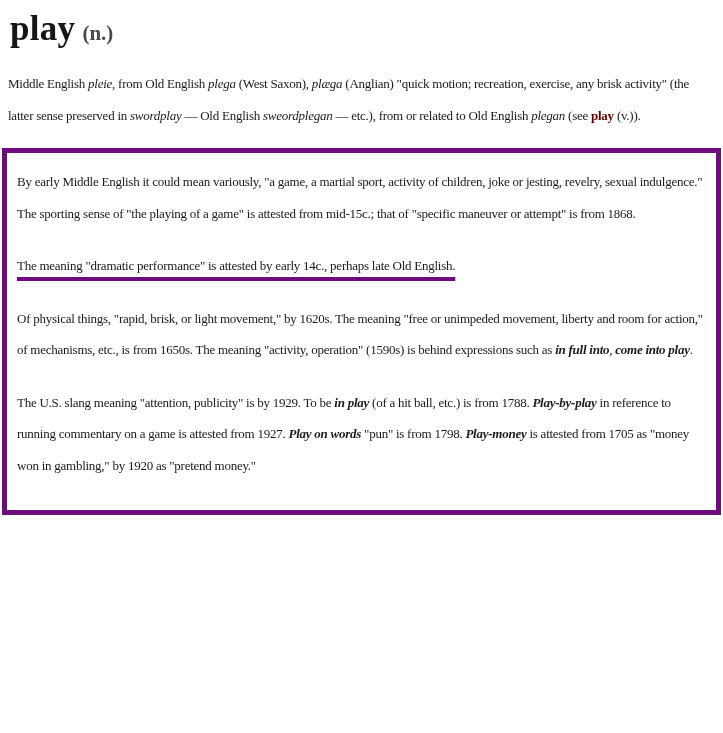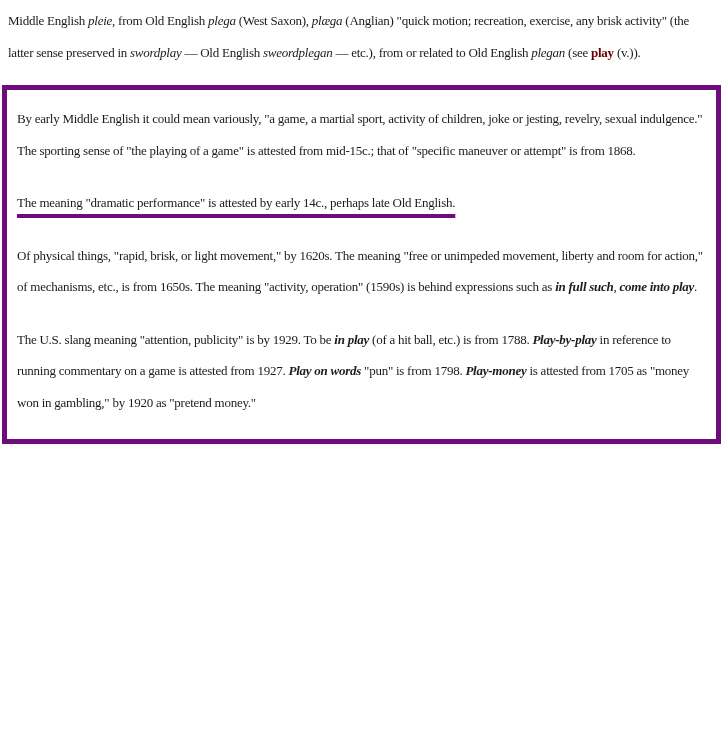--- a/index.html
+++ b/index.html
@@ -41,21 +41,21 @@
   }
   .intro {
     margin: 0 18px 0 8px;
   }
   .intro p {
     margin-bottom: 17px;
   }
   .hl-box {
     border: 5px solid #6f0c7d;
     margin: 4px 2px;
-    padding: 13px 10px 4px 10px;
+    padding: 13px 10px 12px 10px;
   }
   .hl-box p:last-child {
     margin-bottom: 17px;
   }
   .underlined {
     text-decoration-line: underline;
     text-decoration-color: #6f0c7d;
     text-decoration-thickness: 4px;
     text-underline-offset: 7px;
   }
@@ -65,25 +65,28 @@
     color: #6a0000;
     font-weight: 700;
     cursor: pointer;
   }
 </style>
 </head>
 <body>
 
 <div class="page">
 
+  <div class="header">
+    <span class="headword">play</span><span class="pos">(n.)</span>
+  </div>
 
   <div class="intro rich">
       <p><span>Middle English </span><span class="it">pleie</span><span>, from Old English </span><span class="it">plega</span><span> (West Saxon), </span><span class="it">plæga</span><span> (Anglian) "quick motion; recreation, exercise, any brisk activity" (the latter sense preserved in </span><span class="it">swordplay</span><span> — Old English </span><span class="it">sweordplegan</span><span> — etc.), from or related to Old English </span><span class="it">plegan</span><span> (see </span><span class="link">play</span><span> (v.)).</span></p>
     </div>
 
   <div class="hl-box rich">
       <p><span>By early Middle English it could mean variously, "a game, a martial sport, activity of children, joke or jesting, revelry, sexual indulgence." The sporting sense of "the playing of a game" is attested from mid-15c.; that of "specific maneuver or attempt" is from 1868.</span></p>
       <p class="underlined"><span>The meaning "dramatic performance" is attested by early 14c., perhaps late Old English.</span></p>
-      <p><span>Of physical things, "rapid, brisk, or light movement," by 1620s. The meaning "free or unimpeded movement, liberty and room for action," of mechanisms, etc., is from 1650s. The meaning "activity, operation" (1590s) is behind expressions such as </span><span class="bi">in full such</span><span>, </span><span class="bi">come into play</span><span>.</span></p>
+      <p><span>Of physical things, "rapid, brisk, or light movement," by 1620s. The meaning "free or unimpeded movement, liberty and room for action," of mechanisms, etc., is from 1650s. The meaning "activity, operation" (1590s) is behind expressions such as </span><span class="bi">in full into</span><span>, </span><span class="bi">come into play</span><span>.</span></p>
       <p><span>The U.S. slang meaning "attention, publicity" is by 1929. To be </span><span class="bi">in play</span><span> (of a hit ball, etc.) is from 1788. </span><span class="bi">Play-by-play</span><span> in reference to running commentary on a game is attested from 1927. </span><span class="bi">Play on words</span><span> "pun" is from 1798. </span><span class="bi">Play-money</span><span> is attested from 1705 as "money won in gambling," by 1920 as "pretend money."</span></p>
     </div>
 
 </div>
 
 </body></html>

